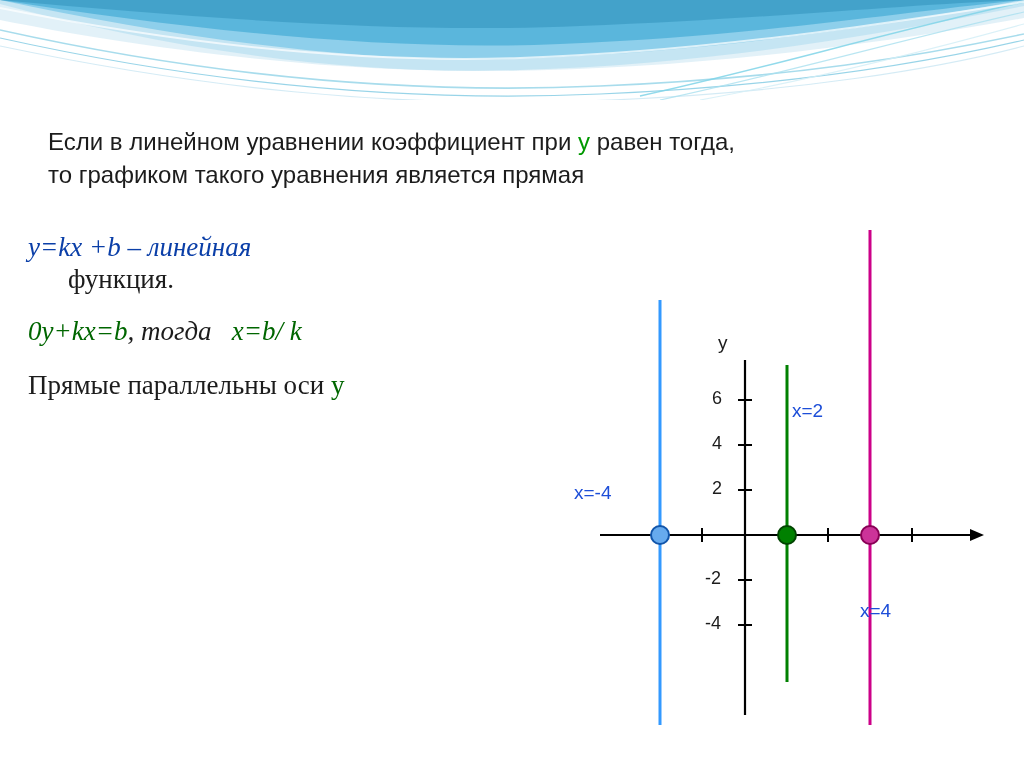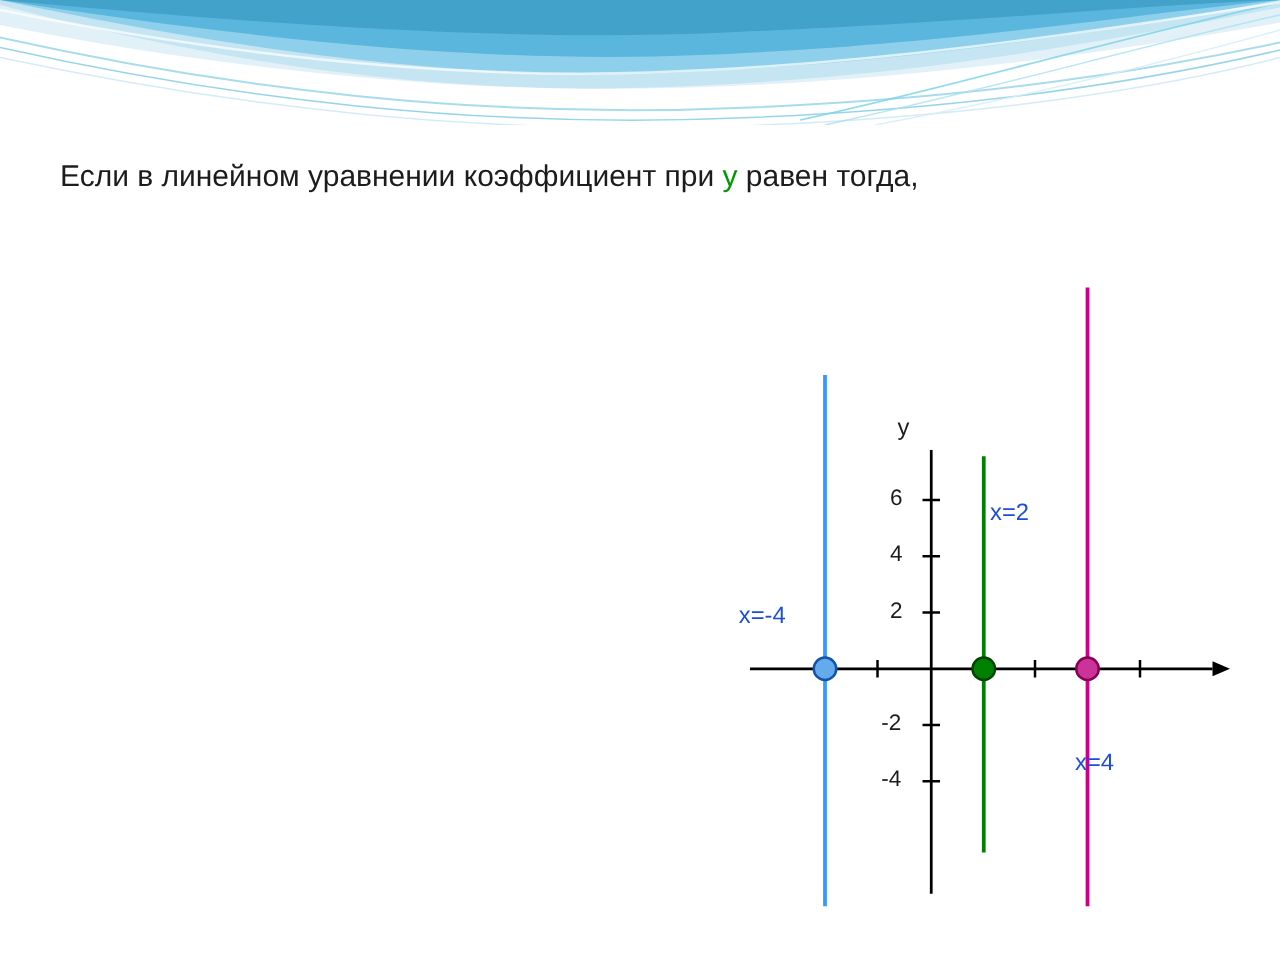--- a/index.html
+++ b/index.html
@@ -120,22 +120,35 @@
       <path d="M0,46 C190,86 390,110 610,100 C800,92 940,68 1024,46" fill="none" stroke="#cfe9f4" stroke-width="1.2" opacity="0.9"></path>
       <path d="M640,96 C760,70 880,34 1024,2" fill="none" stroke="#7fd4e8" stroke-width="1.4" opacity="0.85"></path>
       <path d="M660,100 C790,72 900,40 1024,12" fill="none" stroke="#a9e0ef" stroke-width="1.2" opacity="0.8"></path>
       <path d="M700,100 C820,78 930,50 1024,24" fill="none" stroke="#d4eef7" stroke-width="1.2" opacity="0.85"></path>
       <path d="M0,8 C160,40 340,64 520,58 C700,52 870,26 1024,2" fill="none" stroke="#ffffff" stroke-width="2" opacity="0.7"></path>
     </svg>
   </div>
 
   <div class="heading">
     <span>Если в линейном уравнении коэффициент при </span><span class="accent">y</span><span> равен тогда,</span><br>
-  </div>
-
+    <span>то графиком такого уравнения является прямая</span>
+  </div>
+
+  <div class="formulas">
+    <div class="f-line f1">
+      <span>y=kx +b – линейная</span>
+      <div class="f1-indent">функция.</div>
+    </div>
+    <div class="f-line f2">
+      <span>0y+kx=b</span><span class="dark">, тогда </span>&nbsp;&nbsp;<span>x=b/ k</span>
+    </div>
+    <div class="f-line f3">
+      <span>Прямые параллельны оси </span><span class="green">y</span>
+    </div>
+  </div>
 
   <div class="graph">
     <svg width="440" height="540" viewBox="0 0 440 540" xmlns="http://www.w3.org/2000/svg">
 
       <g>
         <line x1="40" y1="325" x2="410" y2="325" stroke="#000000" stroke-width="2.2"></line>
         <polygon points="410,319 424,325 410,331" fill="#000000"></polygon>
       </g>
 
       <g>
@@ -171,18 +184,18 @@
     <div class="lbl lbl-axis" style="left:158px; top:122px;">y</div>
 
     
     <div class="tick-num" style="left:152px; top:178px;">6</div>
     <div class="tick-num" style="left:152px; top:223px;">4</div>
     <div class="tick-num" style="left:152px; top:268px;">2</div>
     <div class="tick-num" style="left:145px; top:358px;">-2</div>
     <div class="tick-num" style="left:145px; top:403px;">-4</div>
 
     
-    <div class="lbl" style="left:31px; top:272px;">x=-4</div>
+    <div class="lbl" style="left:14px; top:272px;">x=-4</div>
     <div class="lbl" style="left:232px; top:190px;">x=2</div>
     <div class="lbl" style="left:300px; top:390px;">x=4</div>
   </div>
 
 </div>
 
 </body></html>

